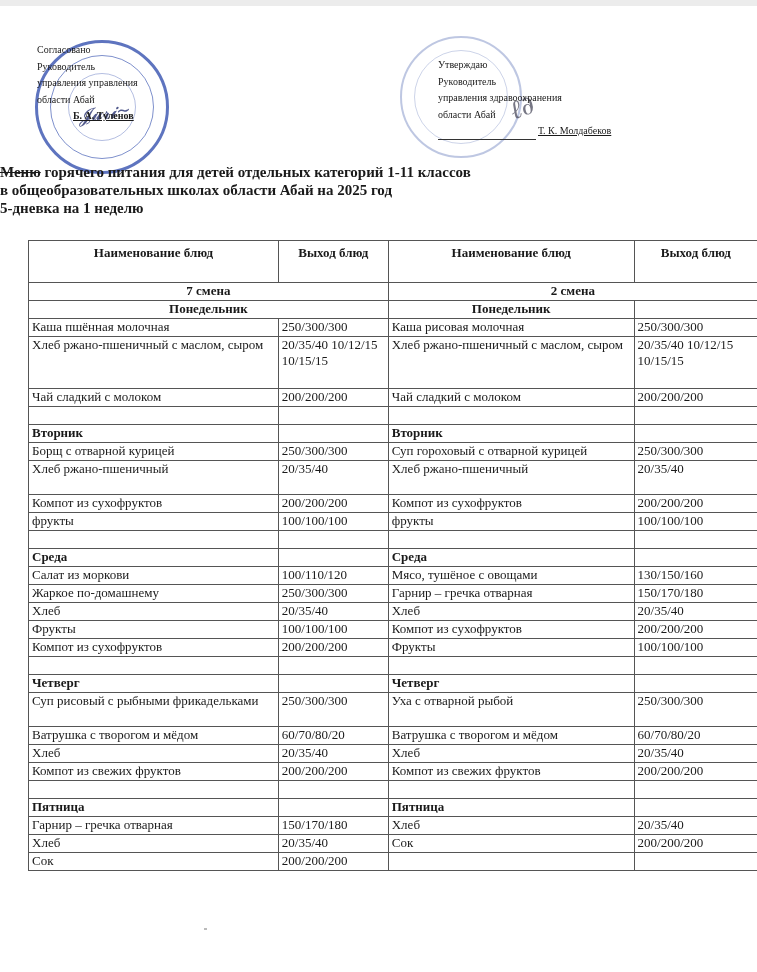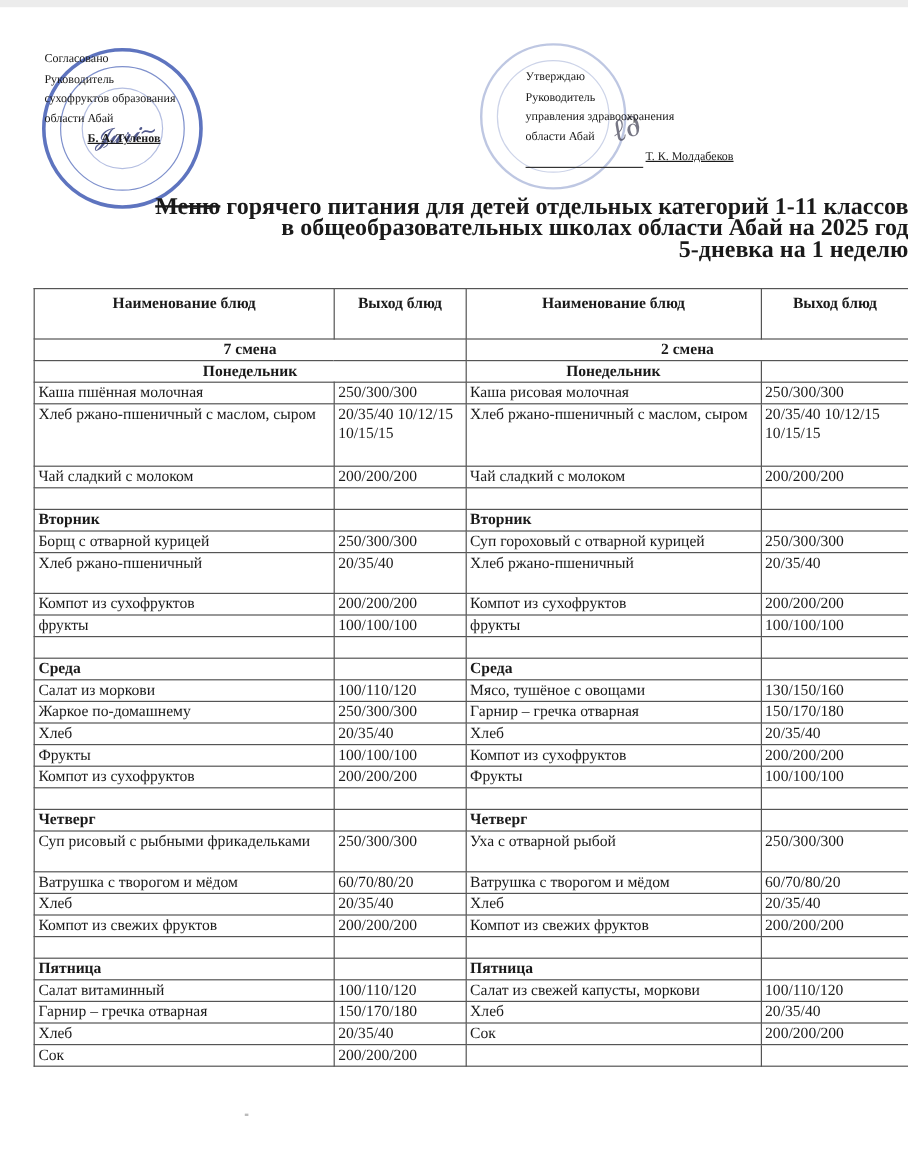--- a/index.html
+++ b/index.html
@@ -26,21 +26,21 @@
     #stamp-left { left: 35px; top: 40px; width: 128px; height: 128px; border: 3px solid rgba(40,70,170,0.75); }
     #stamp-left::before { content: ""; position: absolute; left: 12px; top: 12px; right: 12px; bottom: 12px; border-radius: 50%; border: 1.5px solid rgba(40,70,170,0.6); }
     #stamp-left::after { content: ""; position: absolute; left: 30px; top: 30px; right: 30px; bottom: 30px; border-radius: 50%; border: 1px solid rgba(40,70,170,0.35); }
     #stamp-right { left: 400px; top: 36px; width: 118px; height: 118px; border: 2.5px solid rgba(110,130,190,0.45); }
     #stamp-right::before { content: ""; position: absolute; left: 12px; top: 12px; right: 12px; bottom: 12px; border-radius: 50%; border: 1.5px solid rgba(110,130,190,0.35); }
     .signature { position: absolute; font-family: "DejaVu Serif", serif; font-style: italic; color: rgba(50,60,120,0.85); }
     #signature-left { left: 78px; top: 102px; font-size: 18px; transform: rotate(-8deg); }
     #signature-right { left: 510px; top: 92px; font-size: 26px; transform: rotate(-20deg); color: rgba(60,60,80,0.7); }
 
     
-    .title { position: absolute; left: 0; width: 757px; text-align: right; font-weight: bold; font-size: 20px; line-height: 18px; top: 163px; }
+    .title { position: absolute; left: 0; width: 757px; text-align: left; font-weight: bold; font-size: 15px; line-height: 18px; top: 163px; }
     .title .strike { text-decoration: line-through; }
 
     
     table.menu {
       position: absolute; left: 28px; top: 240px;
       border-collapse: collapse;
       font-size: 13px;
       table-layout: fixed;
     }
     table.menu td, table.menu th {
@@ -67,21 +67,21 @@
 <div class="topbar"></div>
 
 <div class="stamp" id="stamp-left"></div>
 <div class="stamp" id="stamp-right"></div>
 <div class="signature" id="signature-left">𝓙𝓾𝓻𝓲~</div>
 <div class="signature" id="signature-right">ℓ∂</div>
 
 <div class="approval" id="approve-left">
   <div>Согласовано</div>
   <div>Руководитель</div>
-  <div>сухофруктов образования</div>
+  <div>управления управления</div>
   <div>области Абай</div>
   <div class="sig-row"><span class="sigline">Б. А. Туленов</span></div>
 </div>
 
 <div class="approval" id="approve-right">
   <div>Утверждаю</div>
   <div>Руководитель</div>
   <div>управления здравоохранения</div>
   <div>области Абай</div>
   <div class="sig-row"><span class="sig-blank"></span><span class="sigline">Т. К. Молдабеков</span></div>
@@ -260,26 +260,20 @@
         <td></td>
         <td class="c4"></td>
       </tr>
       <tr class="r">
         <td class="day">Пятница</td>
         <td></td>
         <td class="day">Пятница</td>
         <td class="c4"></td>
       </tr>
       <tr class="r">
-        <td class="wrap">Салат витаминный</td>
-        <td>100/110/120</td>
-        <td class="wrap">Салат из свежей капусты, моркови</td>
-        <td class="c4">100/110/120</td>
-      </tr>
-      <tr class="r">
         <td class="wrap">Гарнир – гречка отварная</td>
         <td>150/170/180</td>
         <td class="wrap">Хлеб</td>
         <td class="c4">20/35/40</td>
       </tr>
       <tr class="r">
         <td class="wrap">Хлеб</td>
         <td>20/35/40</td>
         <td class="wrap">Сок</td>
         <td class="c4">200/200/200</td>

